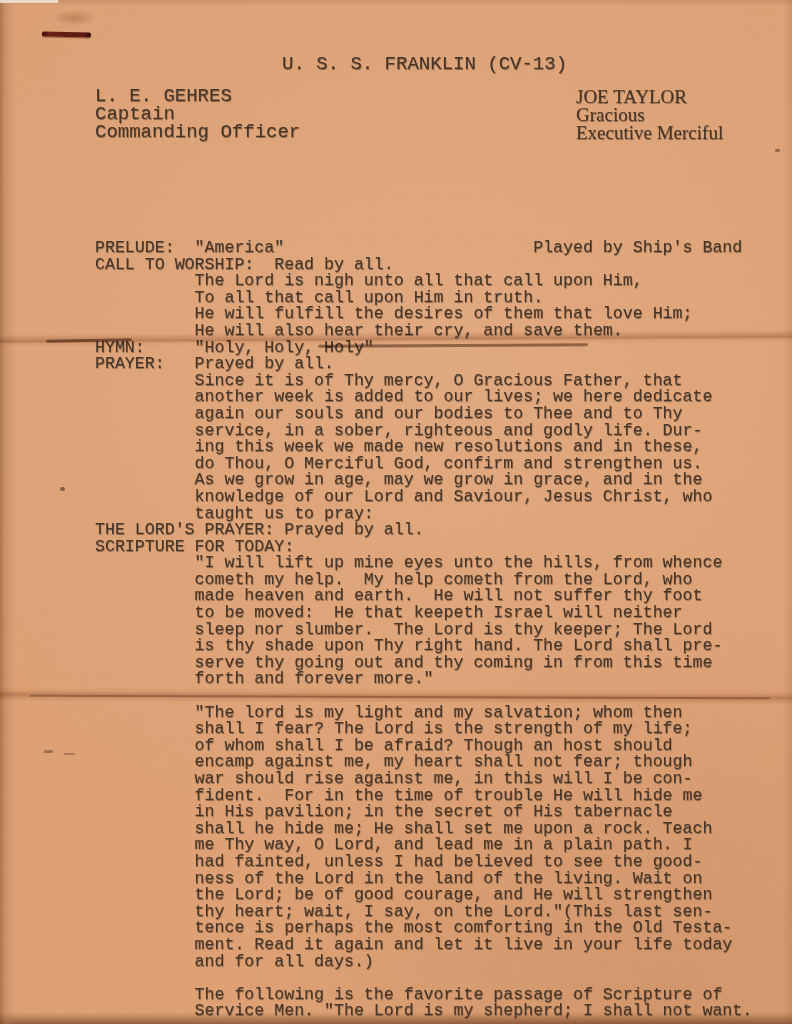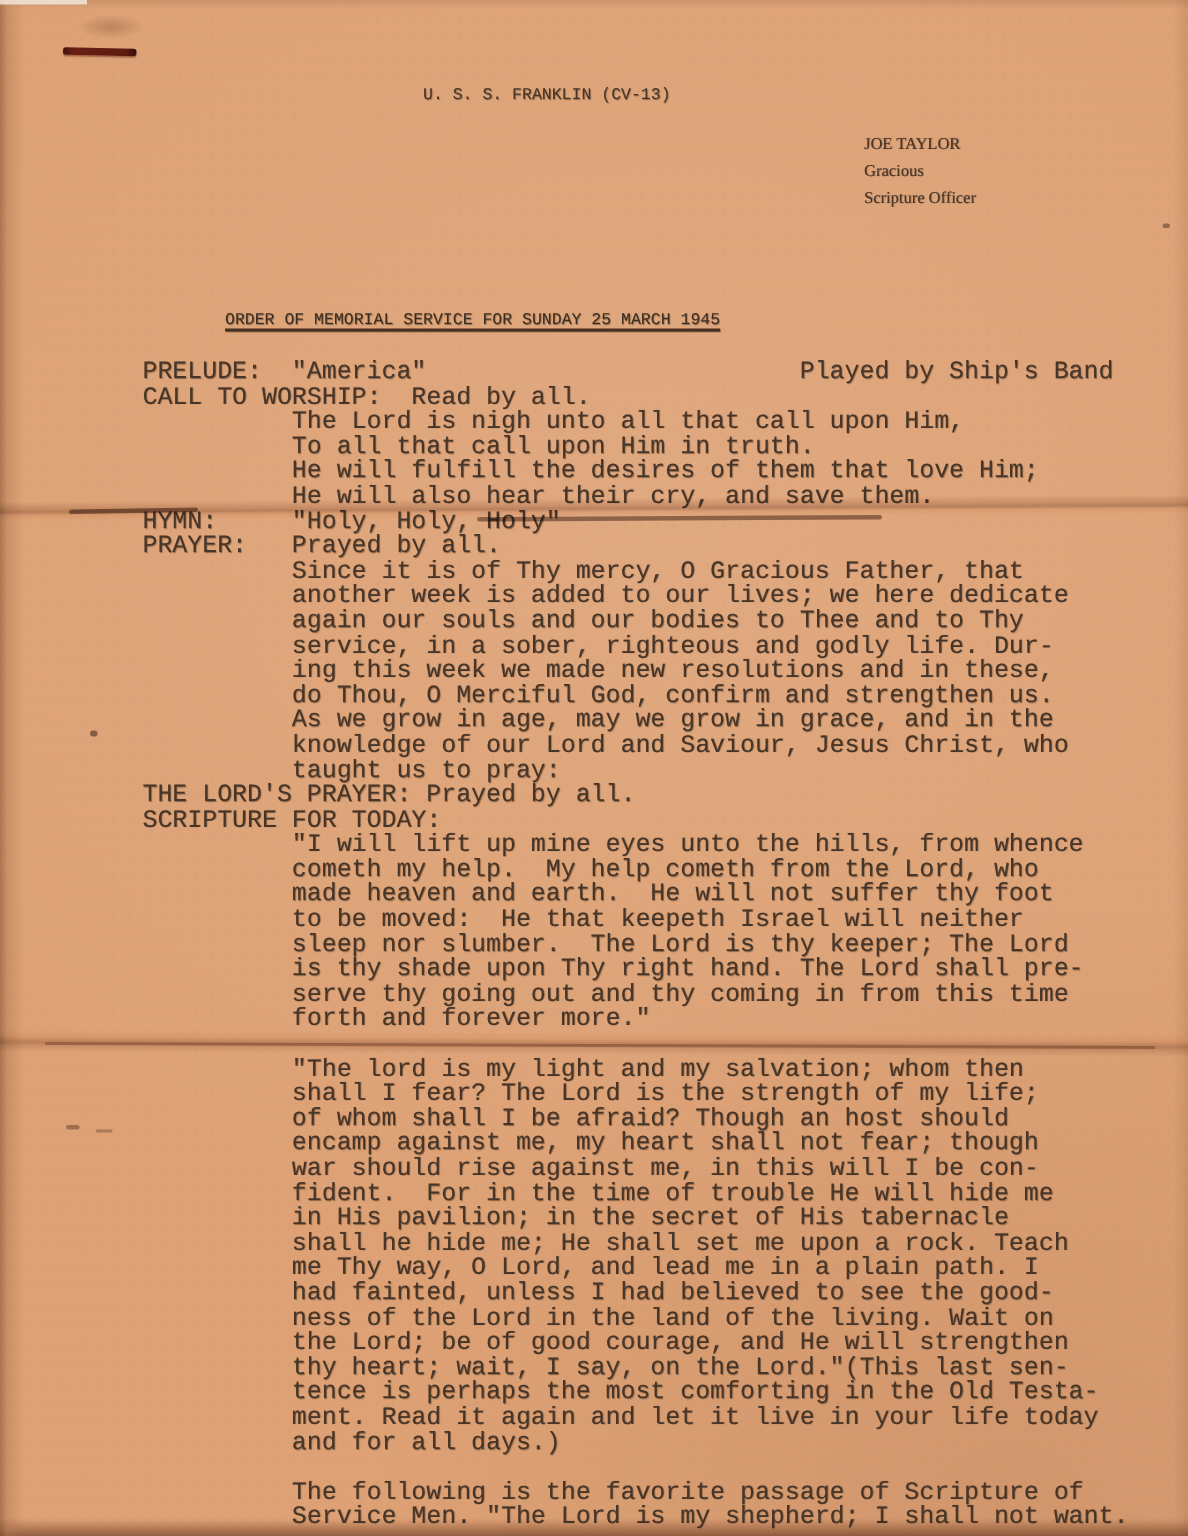--- a/index.html
+++ b/index.html
@@ -16,21 +16,21 @@
       linear-gradient(90deg, #a9744f 0px, #c98f66 5px, rgba(201,143,102,0) 16px),
       linear-gradient(270deg, rgba(160,105,70,0.25) 0px, rgba(160,105,70,0) 10px),
       linear-gradient(180deg, rgba(150,95,60,0.25) 0px, rgba(150,95,60,0) 6px),
       linear-gradient(0deg, rgba(120,70,40,0.30) 0px, rgba(120,70,40,0) 10px),
       radial-gradient(90% 70% at 85% 100%, rgba(120,70,40,0.12) 0%, rgba(120,70,40,0) 60%),
       #dda175;
   }
   .corner-sliver{position:absolute;left:0;top:0;width:58px;height:3px;background:#f4ece2;opacity:.8;}
   
   .ink{color:#463528;text-shadow:0.5px 0.5px 0.7px rgba(70,50,30,0.55);}
-  .hdr{position:absolute;font-size:11px;line-height:17.8px;white-space:pre;}
+  .hdr{position:absolute;font-size:19px;line-height:17.8px;white-space:pre;}
   .ship-title{left:282px;top:56px;}
   .officer-left{left:95px;top:88px;}
   .officer-right{left:576px;top:88px;font-family:Liberation Serif, serif;}
   .chaplain{left:316px;top:159px;width:192px;text-align:center;}
   .service-heading{
     left:150px;top:206px;color:#3c2d21;
     text-decoration:underline;text-decoration-thickness:2px;text-underline-offset:3px;
     text-decoration-color:rgba(55,35,25,0.85);
   }
   pre.order-body{
@@ -85,25 +85,25 @@
 <div class="shot">
   <div class="paper"></div>
   <div class="texture"></div>
   <div class="corner-sliver"></div>
 
   <div class="smudge"></div>
   <div class="staple"></div>
 
   <div class="hdr ink ship-title">U. S. S. FRANKLIN (CV-13)</div>
 
+  <div class="hdr ink officer-left"><div>L. E. GEHRES</div><div>Captain</div><div>Commanding Officer</div></div>
 
-  <div class="hdr ink officer-right"><div>JOE TAYLOR</div><div>Gracious</div><div>Scripture Officer</div></div>
+  <div class="hdr ink officer-right"><div>JOE TAYLOR</div><div>Gracious</div><div>Executive Merciful</div></div>
 
 
-  <div class="hdr ink service-heading">ORDER OF MEMORIAL SERVICE FOR SUNDAY 25 MARCH 1945</div>
 
   <pre class="order-body ink">PRELUDE:  "America"                         Played by Ship's Band
 CALL TO WORSHIP:  Read by all.
           The Lord is nigh unto all that call upon Him,
           To all that call upon Him in truth.
           He will fulfill the desires of them that love Him;
           He will also hear their cry, and save them.
 HYMN:     "Holy, Holy, Holy"
 PRAYER:   Prayed by all.
           Since it is of Thy mercy, O Gracious Father, that

